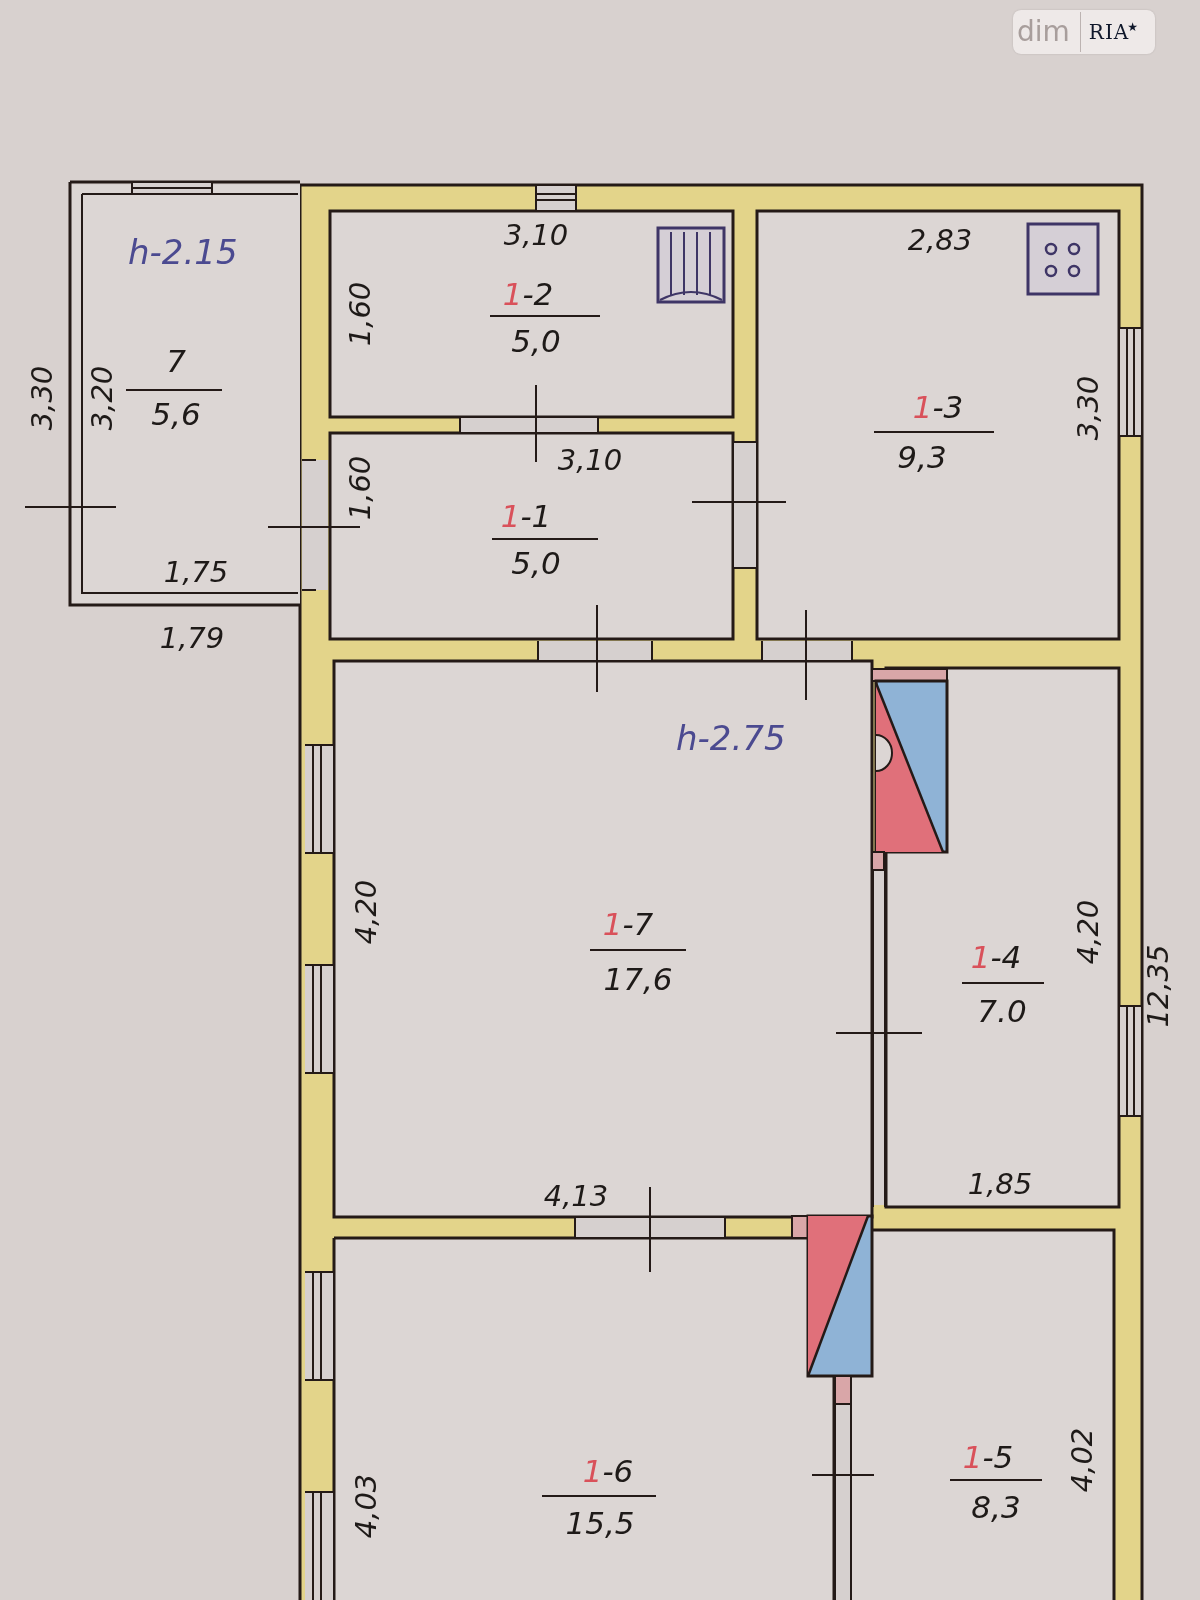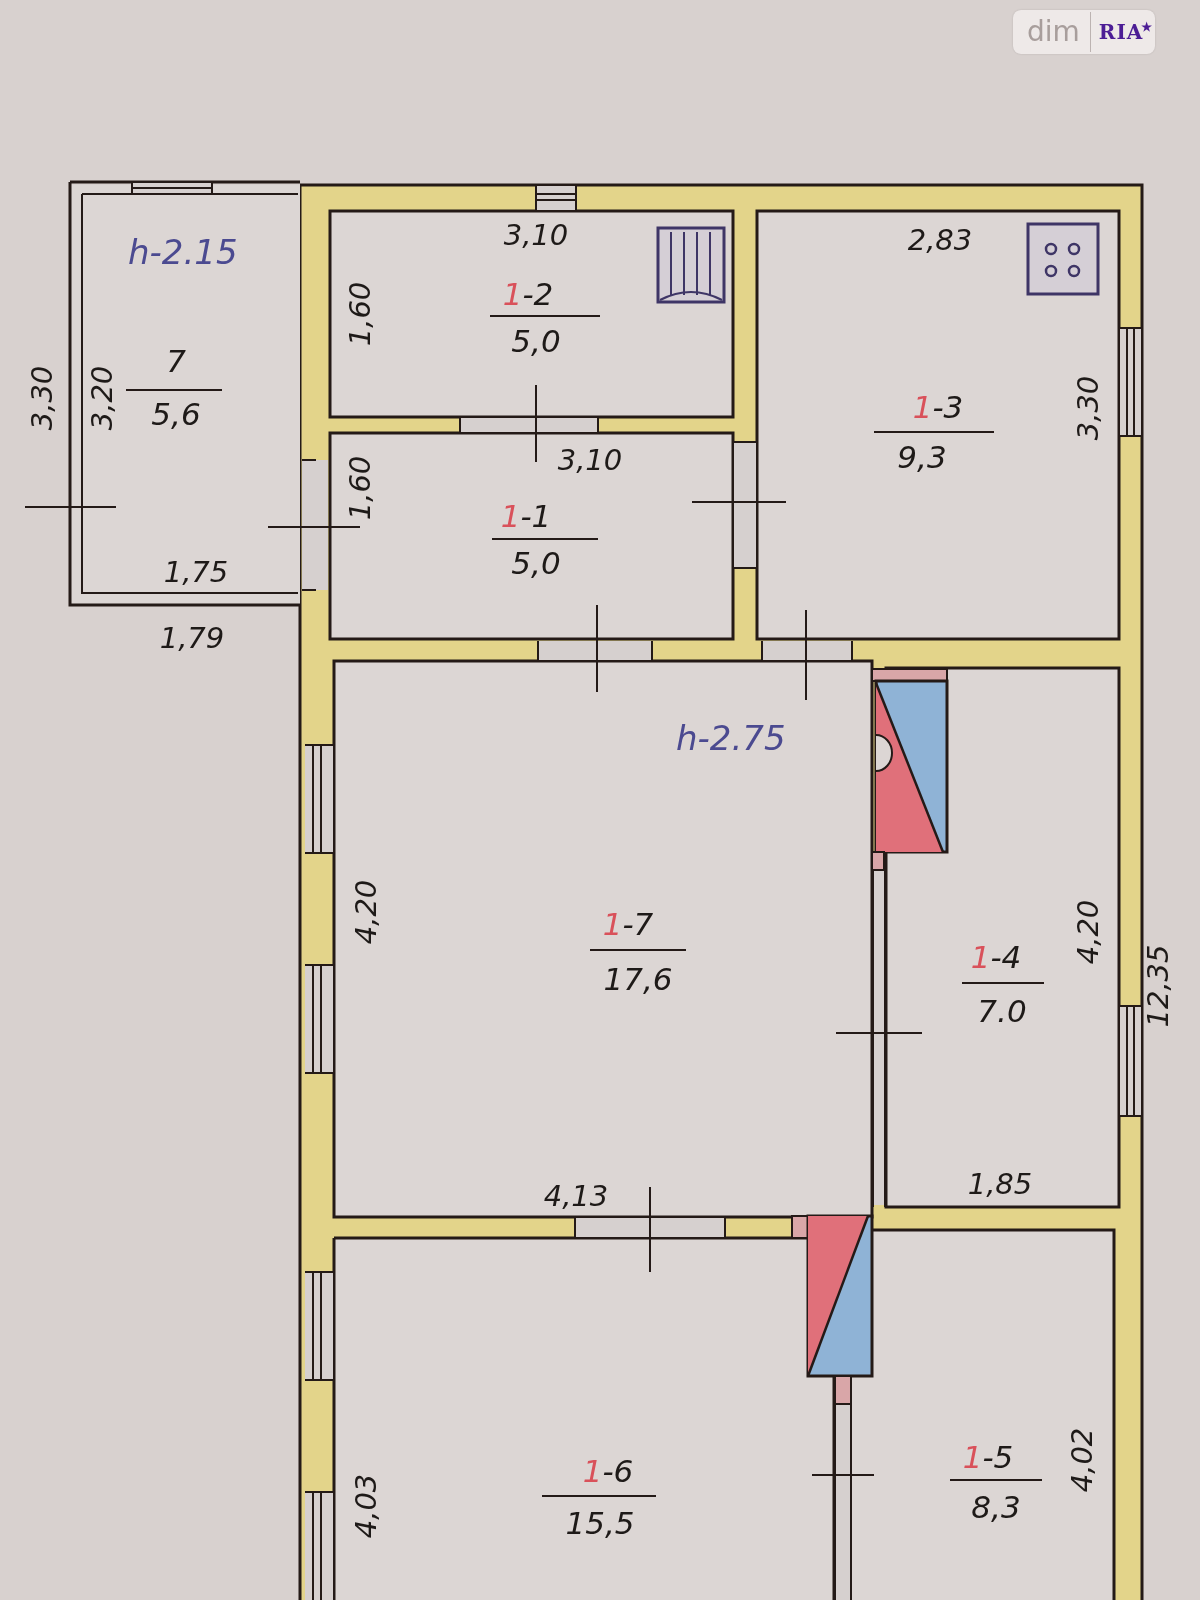--- a/index.html
+++ b/index.html
@@ -19,22 +19,22 @@
   .txt { font-family: "DejaVu Sans", sans-serif; fill: #1e1a18; font-size: 30px; font-style: italic; }
   .num-red { fill: #d9515a; }
   .h-label { fill: #4b4a90; font-size: 34px; font-style: italic; }
   .dim { font-size: 29px; }
   .area { font-size: 31px; }
   .watermark {
     position: absolute; left: 1013px; top: 10px; width: 142px; height: 44px;
     background: #eee9e8; border-radius: 8px; display: flex; align-items: center;
     box-shadow: 0 0 2px rgba(0,0,0,0.15);
   }
-  .wm-dim { font-family: "DejaVu Sans", sans-serif; color: #a89e9c; font-size: 28px; padding: 0 10px 0 14px; border-right: 1px solid #bcb3b1; line-height: 40px; }
-  .wm-ria { font-family: "DejaVu Serif", serif; color: #4c1d95; font-weight: bold; font-size: 20px; padding-left: 8px; letter-spacing: 1px; text-align: center; }
+  .wm-dim { font-family: "DejaVu Sans", sans-serif; color: #a89e9c; font-size: 28px; padding: 0 10px 0 4px; border-right: 1px solid #bcb3b1; line-height: 40px; }
+  .wm-ria { font-family: "DejaVu Serif", serif; color: #0f172a; font-weight: normal; font-size: 20px; padding-left: 8px; letter-spacing: 1px; text-align: center; }
   .wm-star { font-size: 12px; position: relative; top: -8px; left: -2px; }
 </style>
 </head>
 <body>
 
 <svg id="plan" viewBox="0 0 1200 1600" xmlns="http://www.w3.org/2000/svg">
   <rect class="paper" x="0" y="0" width="1200" height="1600"></rect>
 
   <g>
 

